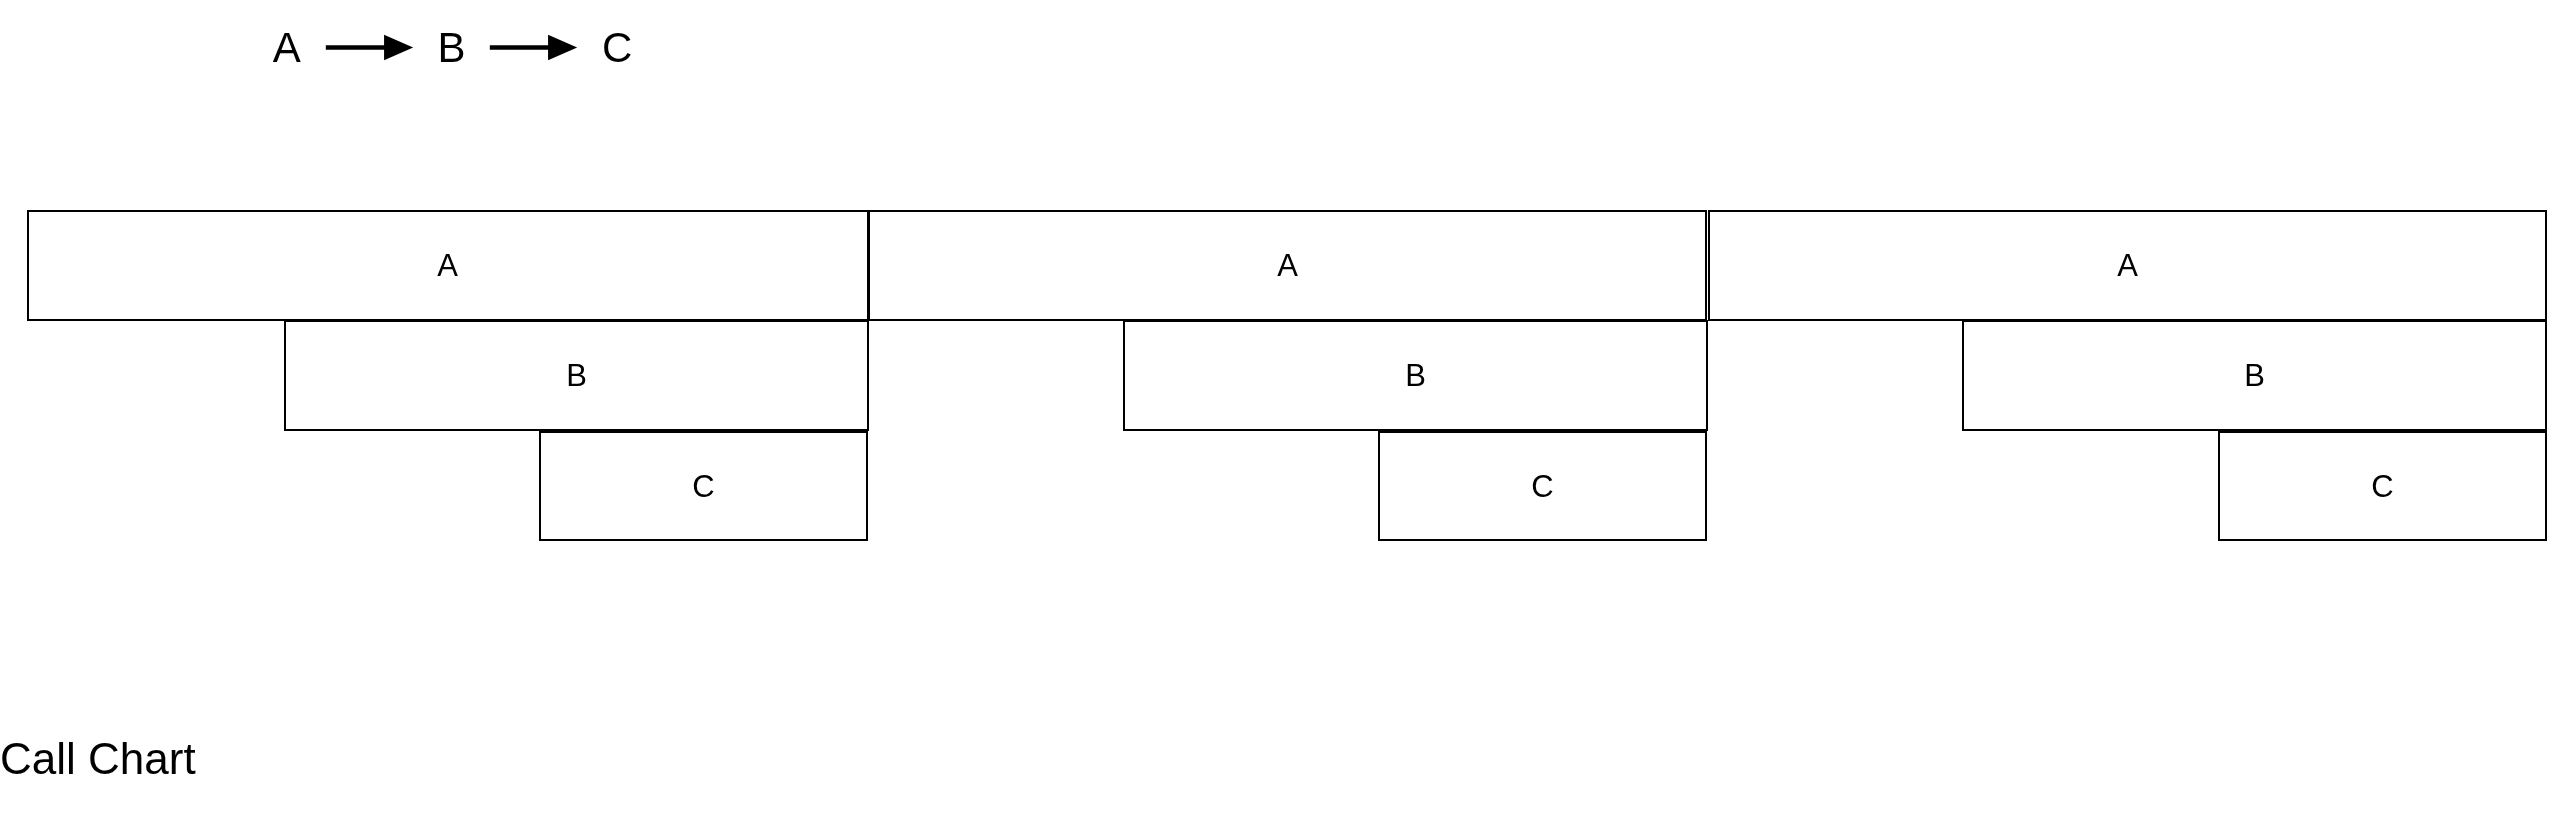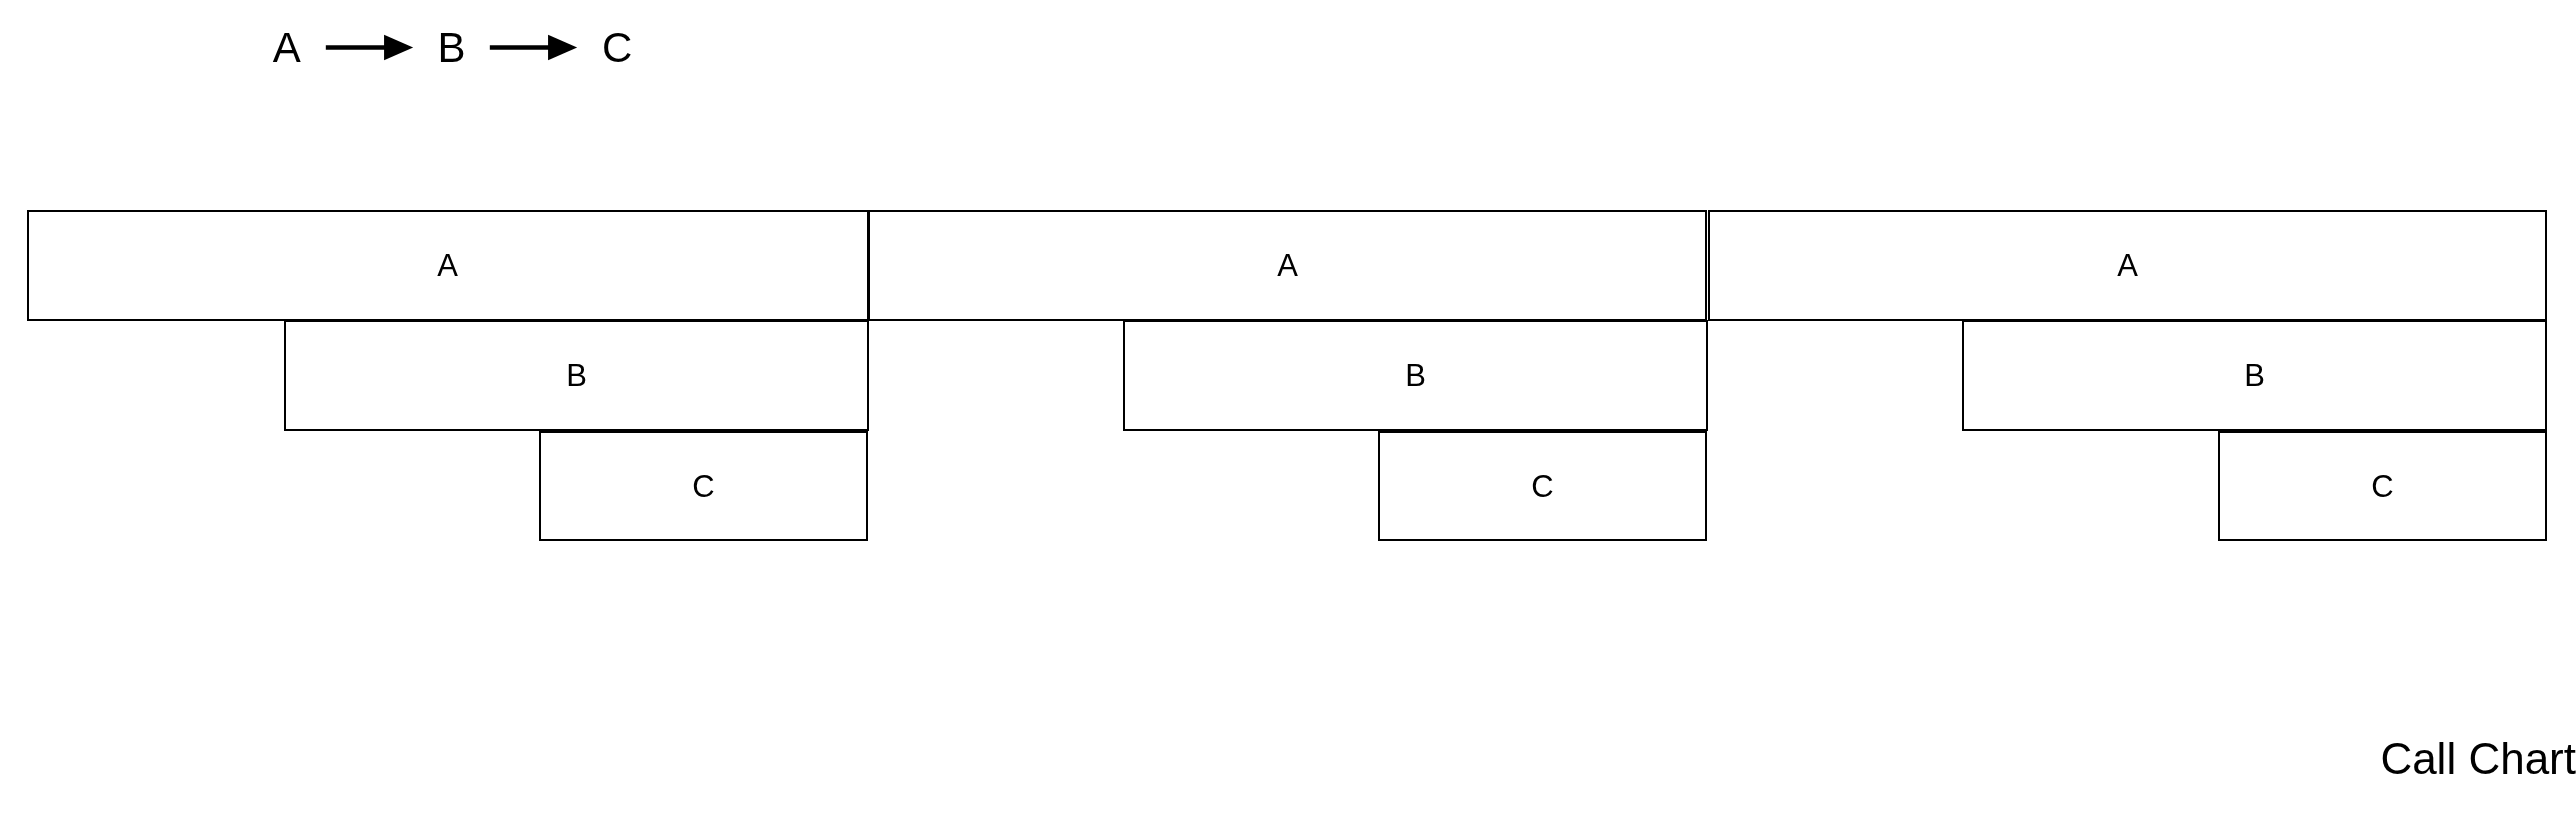--- a/index.html
+++ b/index.html
@@ -70,21 +70,21 @@
     user-select: none;
     white-space: nowrap;
   }
 
   
   #chart-title {
     position: absolute;
     left: 0;
     top: 737px;
     width: 2576px;
-    text-align: right;
+    text-align: left;
     font-size: 44px;
     line-height: 1;
     font-family: "Liberation Sans", sans-serif;
     color: #000000;
   }
 </style>
 </head>
 <body>
 
 <div id="call-sequence">

